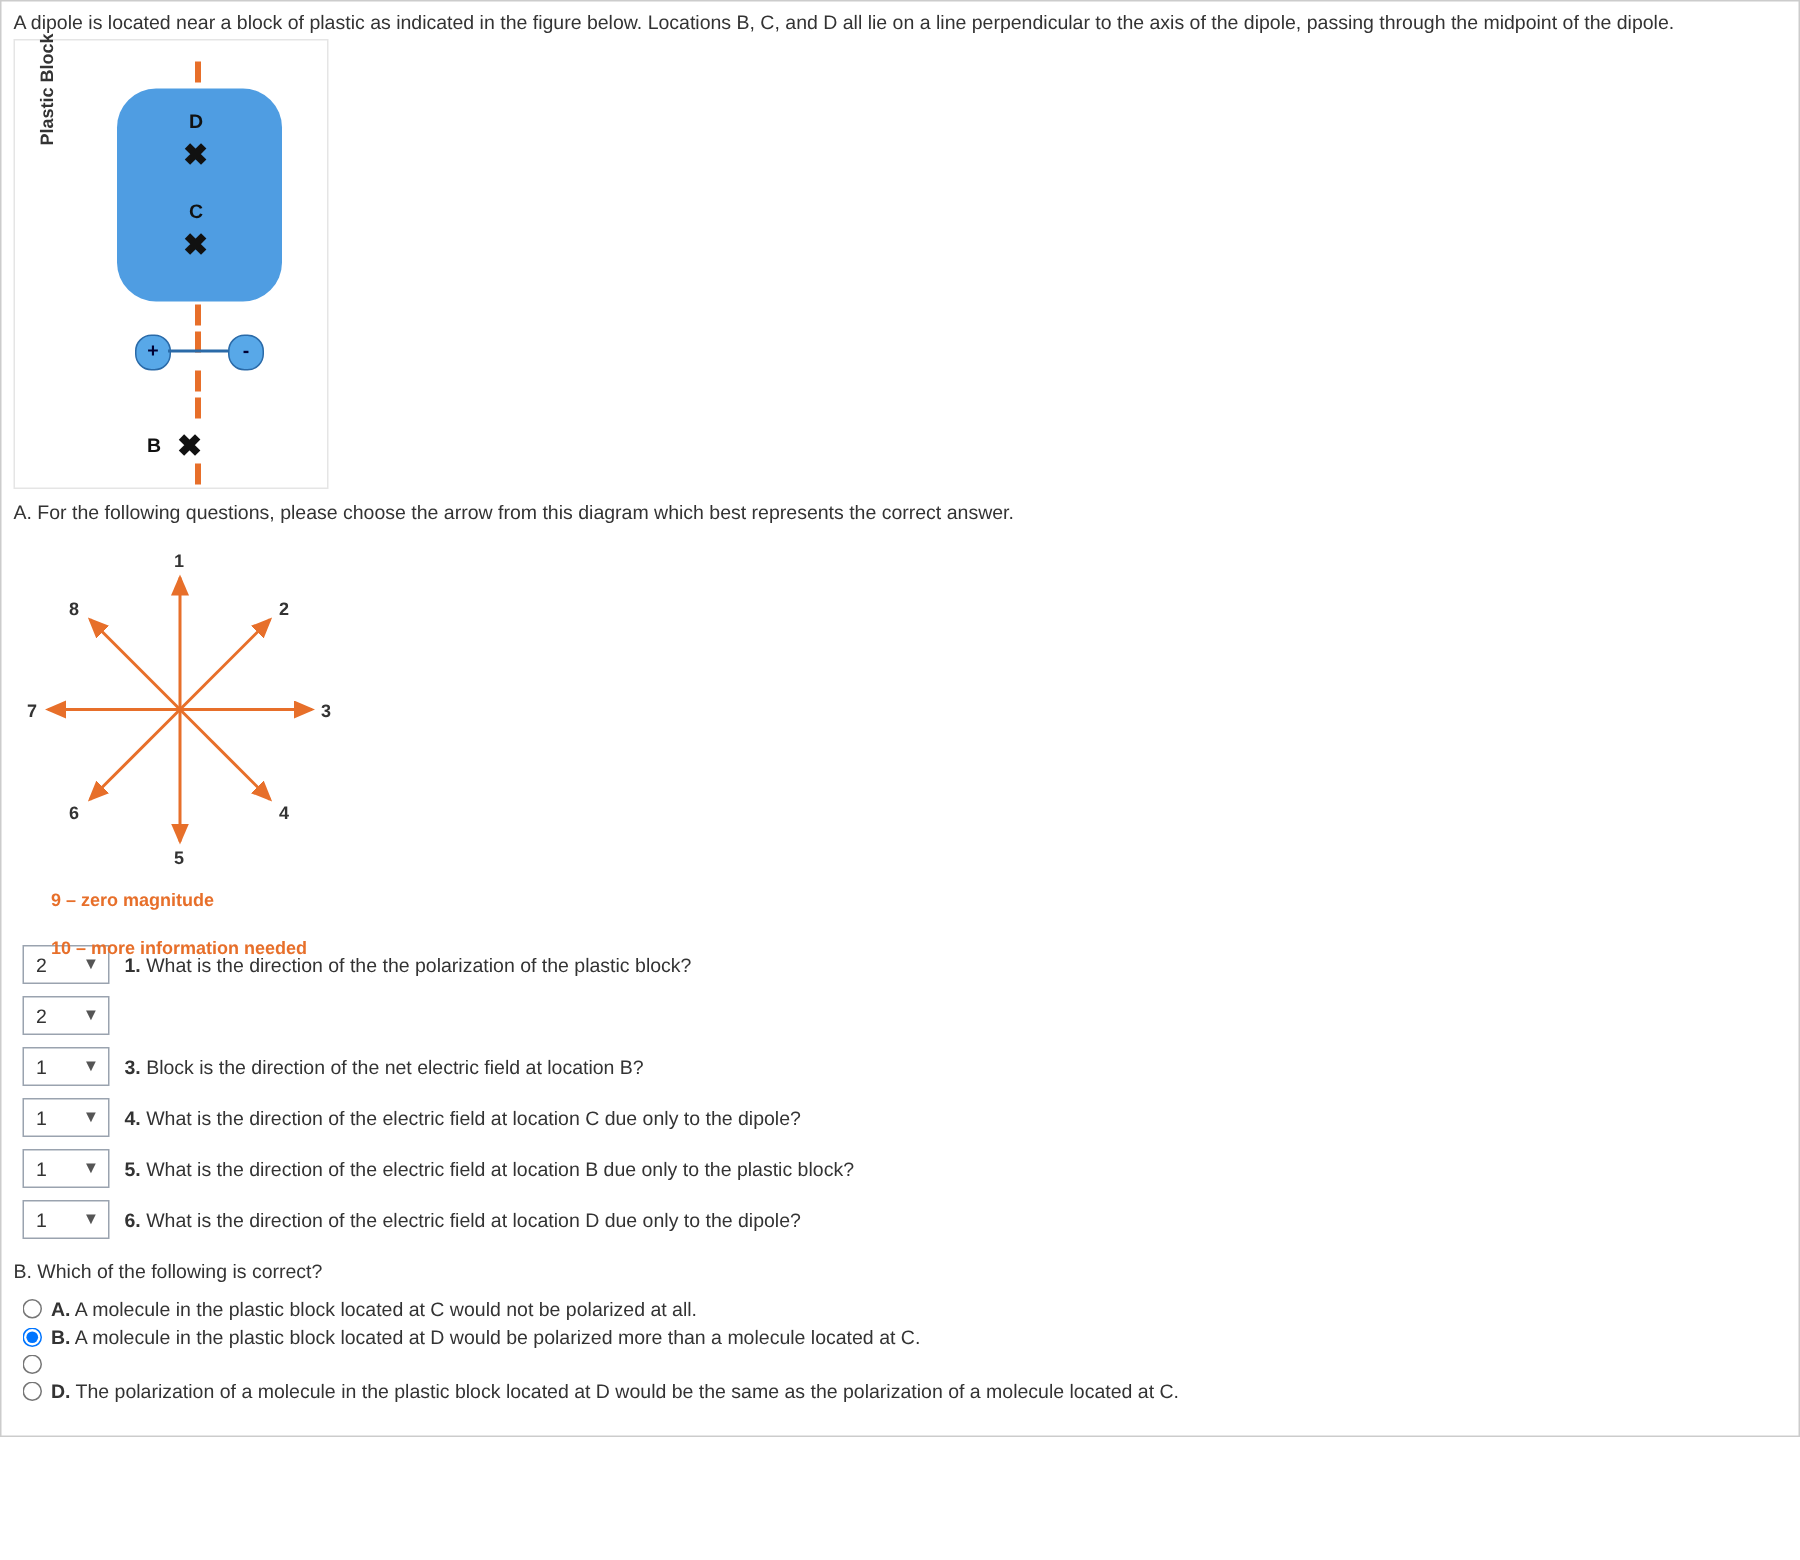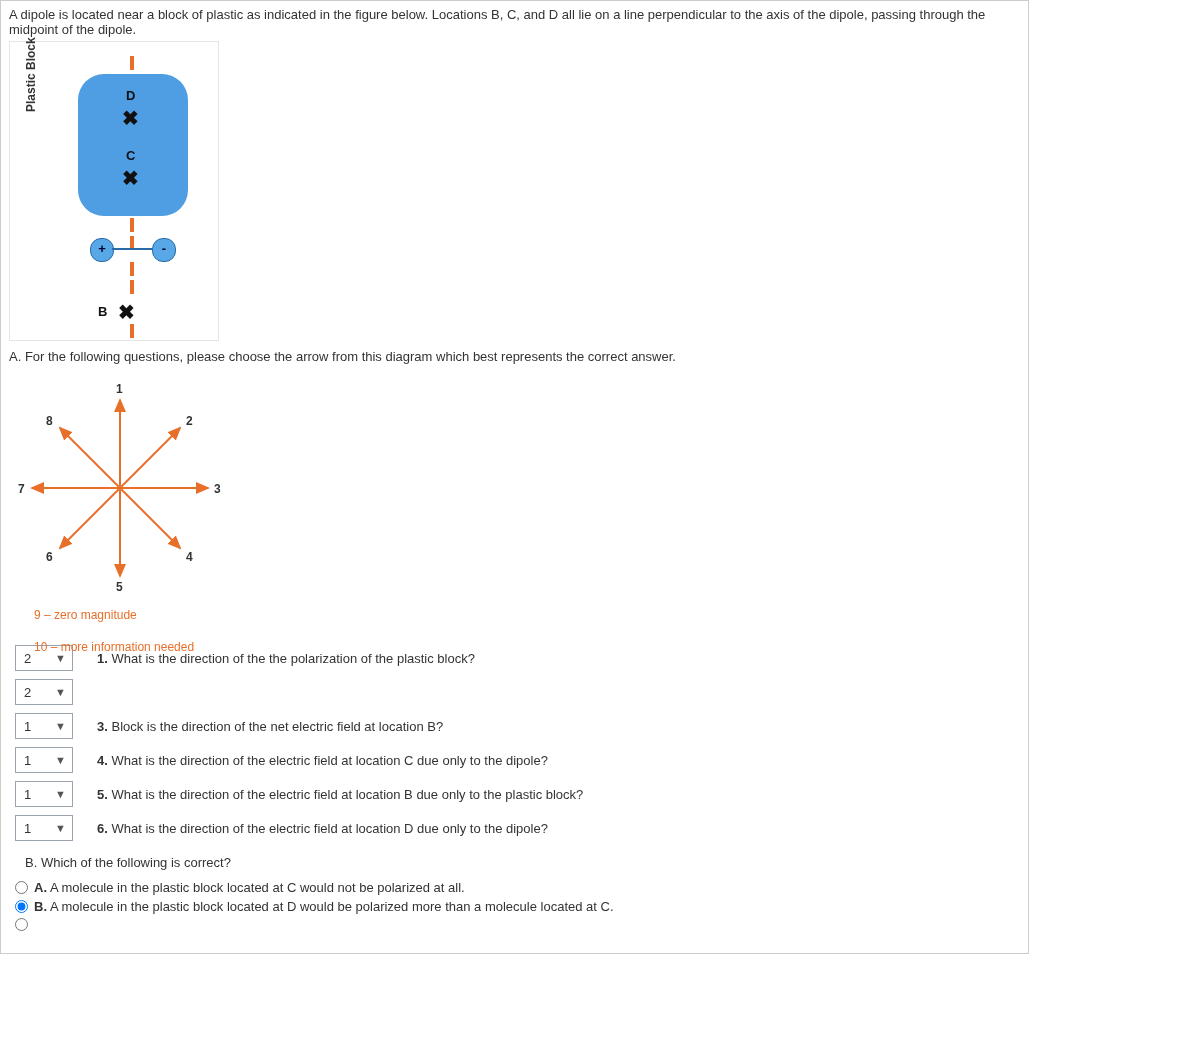--- a/index.html
+++ b/index.html
@@ -1,34 +1,34 @@
 <!DOCTYPE html>
 <html><head>
 <meta charset="utf-8">
 <style>
   html,body{margin:0;padding:0;font-family:Arial,Helvetica,sans-serif;font-size:13px;color:#333;background:#fff}
-  .page{width:1029px;box-sizing:border-box;border:1px solid #ccc;padding:6px 8px 18px 8px}
+  .page{width:1200px;box-sizing:border-box;border:1px solid #ccc;padding:6px 8px 18px 8px}
   .prompt{margin:0 0 4px 0}
   .fig{width:210px;height:300px;border:1px solid #e5e5e5;box-sizing:border-box;position:relative;background:#fff}
   .pb-label{position:absolute;left:14px;top:70px;transform:rotate(-90deg);transform-origin:left top;font-size:12px;font-weight:bold}
   .block{position:absolute;left:68px;top:32px;width:110px;height:142px;border-radius:26px;background:#4f9de2}
   .dash{position:absolute;left:120px;width:4px;height:14px;background:#e76f2a}
   .mark{position:absolute;font-weight:bold;font-size:20px;color:#111}
   .lbl{position:absolute;font-weight:bold;font-size:13px;color:#111}
   .chg{position:absolute;width:22px;height:22px;border-radius:11px;background:#58a8e8;color:#003;border:1px solid #2a6aa8;text-align:center;line-height:20px;font-weight:bold;font-size:13px}
   .arrdiag{width:220px;height:260px;border:1px solid #fff;box-sizing:border-box;margin-top:6px;position:relative}
   .arrtxt{position:absolute;font-weight:bold;font-size:12px}
-  .legend{margin-top:4px;padding-left:24px;font-size:12px;font-weight:normal;color:#e76f2a}
+  .legend{margin-top:4px;padding-left:24px;font-size:12px;font-weight:bold;color:#e76f2a}
   .sectA{margin-top:8px}
   .qrow{display:flex;align-items:center;margin:8px 0 8px 6px}
   .selbox{width:58px;height:26px;border:1px solid #9aa3af;display:flex;align-items:center;justify-content:space-between;padding:0 6px 0 8px;box-sizing:border-box;font-size:13px;color:#333;cursor:pointer;user-select:none}
   .chev{font-size:11px;color:#555}
-  .qtxt{margin-left:24px}
+  .qtxt{margin-left:10px}
   .qnum{font-weight:bold}
-  .sectBhdr{margin:14px 0 10px 16px}
+  .sectBhdr{margin:14px 0 10px 0}
   .opt{display:flex;align-items:center;margin:4px 0 4px 6px}
   .opt input{margin:0 6px 0 0}
   .opt .lab{margin:0}
   .opt b{font-weight:bold}
   svg.arrows{position:absolute;left:0;top:0}
 </style>
 </head>
 <body>
 
 <div class="page">
@@ -147,14 +147,18 @@
     <input type="radio" name="b" style="">
     <span class="lab"><b>A.</b><span> A molecule in the plastic block located at C would not be polarized at all.</span></span>
   </label>
   <label class="opt">
     <input type="radio" name="b" checked="" style="">
     <span class="lab"><b>B.</b><span> A molecule in the plastic block located at D would be polarized more than a molecule located at C.</span></span>
   </label>
   <label class="opt">
     <input type="radio" name="b" style="">
   </label>
+  <label class="opt">
+    <input type="radio" name="b" style="">
+    <span class="lab"><b>D.</b><span> The polarization of a molecule in the plastic block located at D would be the same as the polarization of a molecule located at C.</span></span>
+  </label>
 
 </div>
 
 </body></html>

